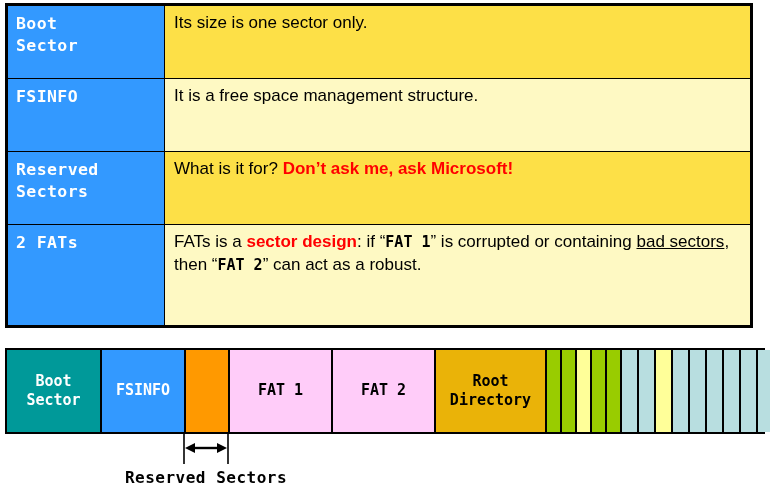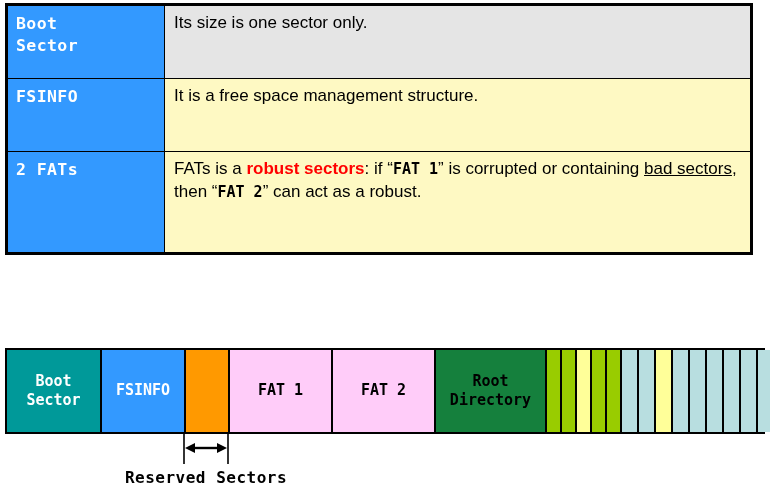--- a/index.html
+++ b/index.html
@@ -41,21 +41,21 @@
     letter-spacing: 0.4px;
     padding: 7px 0 7px 8px !important;
     white-space: pre;
   }
   .desc-cell {
     padding: 6px 0 6px 9px !important;
     font-size: 17px;
     line-height: 1.33;
     color: #000000;
   }
-  .row-white .desc-cell { background: #e5e5e5; }
+  .row-white .desc-cell { background: #fde047; }
   .row-gray  .desc-cell { background: #fef9c3; }
 
   .r1 .lbl-cell, .r1 .desc-cell { height: 58px; }
   .r2 .lbl-cell, .r2 .desc-cell { height: 58px; }
   .r3 .lbl-cell, .r3 .desc-cell { height: 58px; }
   .r4 .lbl-cell, .r4 .desc-cell { height: 86px; }
 
   .red-bold { color: #FF0000; font-weight: bold; }
   .blk-bold-ul { font-weight: normal; text-decoration: underline; }
   .mono-q { font-family: "DejaVu Sans Mono", monospace; font-weight: bold; font-size: 15px; white-space: pre; }
@@ -109,35 +109,40 @@
   <tbody>
     <tr class="r1 row-white">
       <td class="lbl-cell">Boot
 Sector</td>
       <td class="desc-cell"><span>Its size is one sector only.</span></td>
     </tr>
     <tr class="r2 row-gray">
       <td class="lbl-cell">FSINFO</td>
       <td class="desc-cell"><span>It is a free space management structure.</span></td>
     </tr>
+    <tr class="r3 row-white">
+      <td class="lbl-cell">Reserved
+Sectors</td>
+      <td class="desc-cell"><span>What is it for? </span><span class="red-bold">Don’t ask me, ask Microsoft!</span></td>
+    </tr>
     <tr class="r4 row-gray">
       <td class="lbl-cell">2 FATs</td>
-      <td class="desc-cell"><span>FATs is a </span><span class="red-bold">robust sectors</span><span>: if “</span><span class="mono-q">FAT 1</span><span>” is corrupted or containing </span><span class="blk-bold-ul">bad sectors</span><span>, then “</span><span class="mono-q">FAT 2</span><span>” can act as a robust.</span></td>
+      <td class="desc-cell"><span>FATs is a </span><span class="red-bold">sector design</span><span>: if “</span><span class="mono-q">FAT 1</span><span>” is corrupted or containing </span><span class="blk-bold-ul">bad sectors</span><span>, then “</span><span class="mono-q">FAT 2</span><span>” can act as a robust.</span></td>
     </tr>
   </tbody>
 </table>
 
 <div id="disk-diagram">
     <div class="blk" style="background: rgb(0, 153, 153); color: rgb(255, 255, 255); width: 95px; flex: 0 0 95px;"><span>Boot
 Sector</span></div>
     <div class="blk" style="background: rgb(51, 153, 255); color: rgb(255, 255, 255); width: 84px; flex: 0 0 84px;"><span>FSINFO</span></div>
     <div class="blk" style="background: rgb(255, 153, 0); color: rgb(0, 0, 0); width: 44px; flex: 0 0 44px;"></div>
     <div class="blk" style="background: rgb(255, 204, 249); color: rgb(0, 0, 0); width: 103px; flex: 0 0 103px;"><span>FAT 1</span></div>
     <div class="blk" style="background: rgb(255, 204, 249); color: rgb(0, 0, 0); width: 103px; flex: 0 0 103px;"><span>FAT 2</span></div>
-    <div class="blk" style="background: #15803d; color: rgb(0, 0, 0); width: 111px; flex: 0 0 111px;"><span>Root
+    <div class="blk" style="background: #eab308; color: rgb(0, 0, 0); width: 111px; flex: 0 0 111px;"><span>Root
 Directory</span></div>
     <div class="blk" style="background: rgb(153, 204, 0); color: rgb(0, 0, 0); width: 15px; flex: 0 0 15px;"></div>
     <div class="blk" style="background: rgb(153, 204, 0); color: rgb(0, 0, 0); width: 15px; flex: 0 0 15px;"></div>
     <div class="blk" style="background: rgb(255, 255, 153); color: rgb(0, 0, 0); width: 15px; flex: 0 0 15px;"></div>
     <div class="blk" style="background: rgb(153, 204, 0); color: rgb(0, 0, 0); width: 15px; flex: 0 0 15px;"></div>
     <div class="blk" style="background: rgb(153, 204, 0); color: rgb(0, 0, 0); width: 15px; flex: 0 0 15px;"></div>
     <div class="blk" style="background: rgb(184, 222, 224); color: rgb(0, 0, 0); width: 17px; flex: 0 0 17px;"></div>
     <div class="blk" style="background: rgb(184, 222, 224); color: rgb(0, 0, 0); width: 17px; flex: 0 0 17px;"></div>
     <div class="blk" style="background: rgb(255, 255, 153); color: rgb(0, 0, 0); width: 17px; flex: 0 0 17px;"></div>
     <div class="blk" style="background: rgb(184, 222, 224); color: rgb(0, 0, 0); width: 17px; flex: 0 0 17px;"></div>

